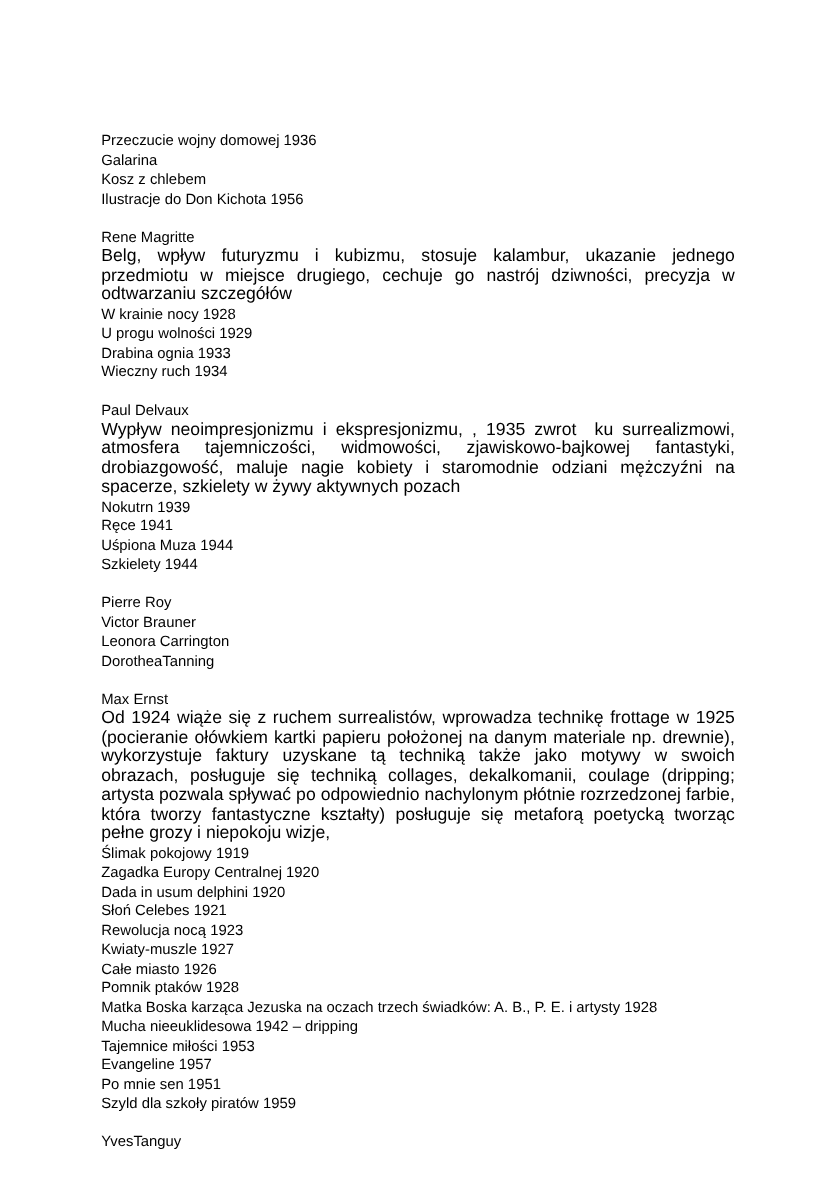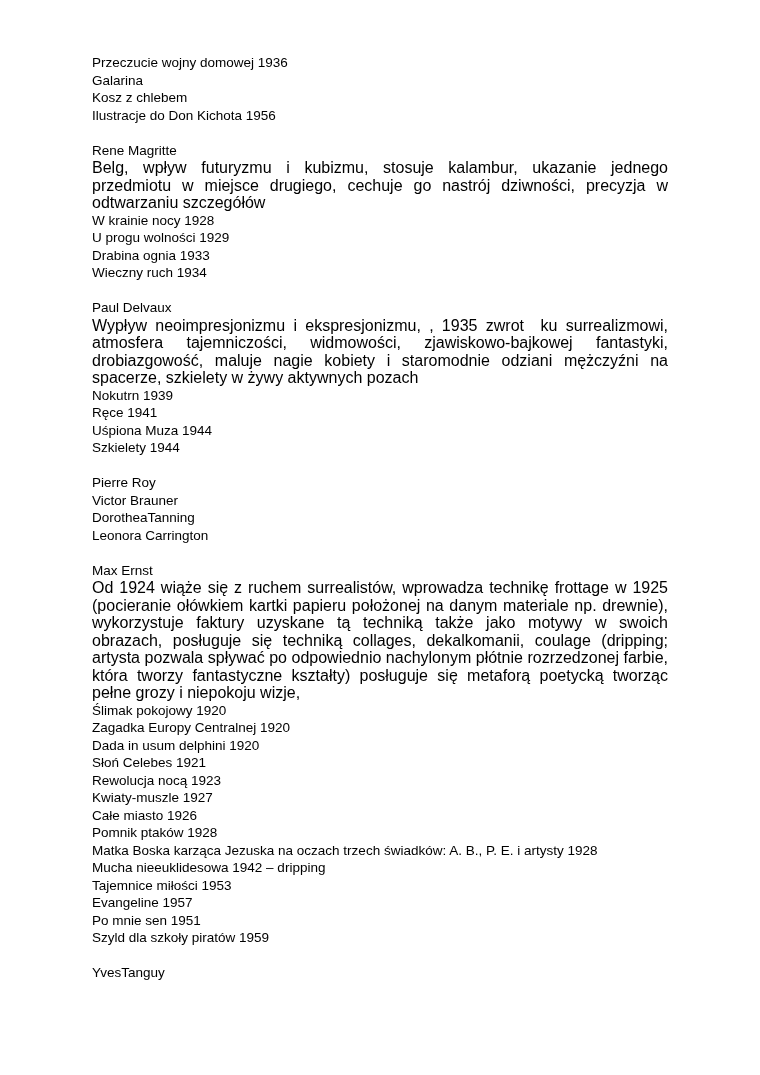--- a/index.html
+++ b/index.html
@@ -11,21 +11,21 @@
     width: 760px;
     height: 1075px;
     font-family: "Liberation Sans", sans-serif;
     color: #000000;
     overflow: hidden;
   }
   .page {
     box-sizing: border-box;
     width: 760px;
     height: 1075px;
-    padding: 54px 92px 0 92px;
+    padding: 119px 92px 0 92px;
     background: #ffffff;
   }
   .block { margin: 0; }
   .line {
     font-size: 13.5px;
     line-height: 17.5px;
     white-space: pre-wrap;
   }
   .para {
     margin: 0;
@@ -64,28 +64,28 @@
       <p class="para">Wypływ neoimpresjonizmu i ekspresjonizmu, , 1935 zwrot  ku surrealizmowi, atmosfera tajemniczości, widmowości, zjawiskowo-bajkowej fantastyki, drobiazgowość, maluje nagie kobiety i staromodnie odziani mężczyźni na spacerze, szkielety w żywy aktywnych pozach</p>
       <div class="line">Nokutrn 1939</div>
       <div class="line">Ręce 1941</div>
       <div class="line">Uśpiona Muza 1944</div>
       <div class="line">Szkielety 1944</div>
     </div>
     <div class="blank-line"></div>
     <div class="block">
       <div class="line">Pierre Roy</div>
       <div class="line">Victor Brauner</div>
+      <div class="line">Leonora Carrington</div>
       <div class="line">DorotheaTanning</div>
-      <div class="line">Leonora Carrington</div>
     </div>
     <div class="blank-line"></div>
     <div class="block">
       <div class="line">Max Ernst</div>
       <p class="para">Od 1924 wiąże się z ruchem surrealistów, wprowadza technikę frottage w 1925 (pocieranie ołówkiem kartki papieru położonej na danym materiale np. drewnie), wykorzystuje faktury uzyskane tą techniką także jako motywy w swoich obrazach, posługuje się techniką collages, dekalkomanii, coulage (dripping; artysta pozwala spływać po odpowiednio nachylonym płótnie rozrzedzonej farbie, która tworzy fantastyczne kształty) posługuje się metaforą poetycką tworząc pełne grozy i niepokoju wizje,</p>
-      <div class="line">Ślimak pokojowy 1920</div>
+      <div class="line">Ślimak pokojowy 1919</div>
       <div class="line">Zagadka Europy Centralnej 1920</div>
       <div class="line">Dada in usum delphini 1920</div>
       <div class="line">Słoń Celebes 1921</div>
       <div class="line">Rewolucja nocą 1923</div>
       <div class="line">Kwiaty-muszle 1927</div>
       <div class="line">Całe miasto 1926</div>
       <div class="line">Pomnik ptaków 1928</div>
       <div class="line">Matka Boska karząca Jezuska na oczach trzech świadków: A. B., P. E. i artysty 1928</div>
       <div class="line">Mucha nieeuklidesowa 1942 – dripping</div>
       <div class="line">Tajemnice miłości 1953</div>

